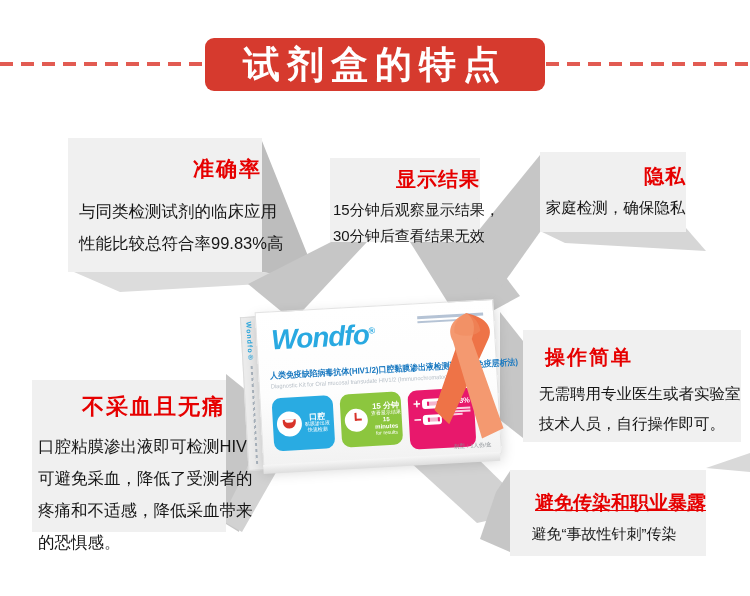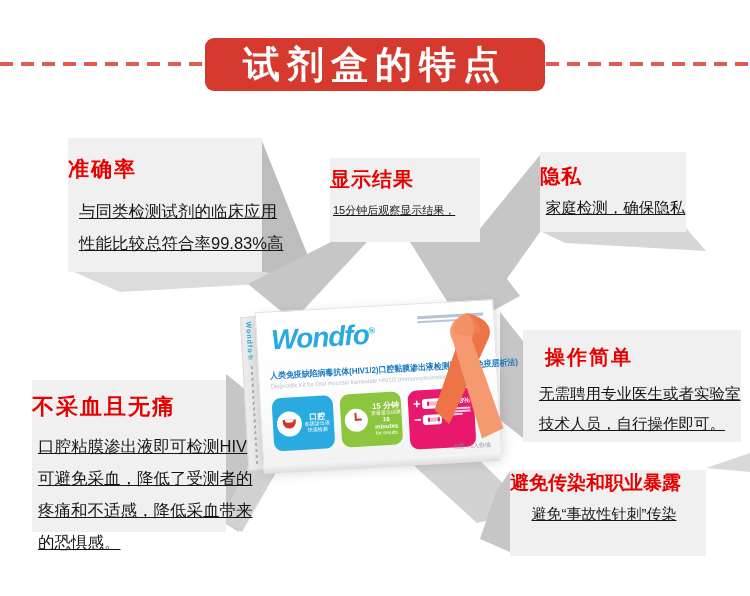--- a/index.html
+++ b/index.html
@@ -10,40 +10,40 @@
     background:repeating-linear-gradient(90deg,#e25b52 0 13px,transparent 13px 21px);}
   
   .banner{position:absolute;left:205px;top:38px;width:340px;height:53px;background:#d63a2e;
     border-radius:9px;display:flex;align-items:center;justify-content:center;}
   .banner h1{margin:0;color:#fff;font-size:37px;font-weight:bold;letter-spacing:7px;
     font-family:Liberation Serif, serif;}
   
   #wedges{position:absolute;left:0;top:0;}
   
   .fbox{position:absolute;background:#f0f0f0;color:#161616;}
-  .fbox .ftitle{color:#e60000;font-weight:bold;text-align:left;
+  .fbox .ftitle{color:#e60000;font-weight:bold;text-align:right;
     font-family:"Liberation Serif","DejaVu Serif",serif;}
-  .fbox .fline{white-space:nowrap;text-decoration:underline;}
+  .fbox .fline{white-space:nowrap;}
   #box-accuracy{left:68px;top:138px;width:194px;height:134px;}
   #box-accuracy .ftitle{font-size:21px;padding-top:17px;letter-spacing:2px;}
   #box-accuracy .fbody{font-size:16.5px;line-height:32px;padding:12px 0 0 11px;}
   #box-result{left:330px;top:158px;width:150px;height:84px;}
   #box-result .ftitle{font-size:20px;padding-top:8px;letter-spacing:1px;}
-  #box-result .fbody{font-size:11px;line-height:26px;padding:4px 16px 0 3px;}
+  #box-result .fbody{font-size:15px;line-height:26px;padding:4px 16px 0 3px;}
   #box-privacy{left:540px;top:152px;width:146px;height:80px;}
   #box-privacy .ftitle{font-size:20px;padding-top:11px;letter-spacing:1px;}
   #box-privacy .fbody{font-size:15.5px;line-height:24px;padding:6px 0 0 5px;}
   #box-painless{left:32px;top:380px;width:194px;height:152px;}
   #box-painless .ftitle{font-size:22px;padding-top:12px;letter-spacing:2px;}
   #box-painless .fbody{font-size:16.5px;line-height:32px;padding:8px 0 0 6px;}
   #box-easy{left:523px;top:330px;width:218px;height:112px;}
   #box-easy .ftitle{font-size:20px;padding-top:14px;text-align:left;padding-left:22px;letter-spacing:2px;}
   #box-easy .fbody{font-size:15.5px;line-height:30px;padding:8px 0 0 16px;}
   #box-avoid{left:510px;top:470px;width:196px;height:86px;}
-  #box-avoid .ftitle{font-size:19px;padding-top:0;letter-spacing:0px;}
+  #box-avoid .ftitle{font-size:19px;padding-top:20px;letter-spacing:0px;text-decoration:underline;}
   #box-avoid .fbody{font-size:15px;line-height:24px;padding:6px 8px 0 0;text-align:center;}
   
   #product{position:absolute;left:244px;top:301px;width:252px;height:172px;
     transform:rotate(-3.2deg);transform-origin:50% 50%;}
   #prod-side{position:absolute;left:0;top:9px;width:15px;height:152px;background:#ececec;
     border:1px solid #dcdcdc;border-right:none;display:flex;flex-direction:column;align-items:center;}
   #prod-side .vtext{writing-mode:vertical-rl;font-size:7px;font-weight:bold;color:#2aa9e0;
     letter-spacing:1px;margin-top:4px;}
   #prod-side .vdots{flex:1;width:2px;margin:4px 0;
     background:repeating-linear-gradient(180deg,#aab4be 0 3px,transparent 3px 6px);}
@@ -121,20 +121,21 @@
     <div class="fbody">
       <div class="fline">与同类检测试剂的临床应用</div>
       <div class="fline">性能比较总符合率99.83%高</div>
     </div>
   </div>
 
   <div class="fbox" id="box-result">
     <div class="ftitle">显示结果</div>
     <div class="fbody">
       <div class="fline">15分钟后观察显示结果，</div>
+      <div class="fline">30分钟后查看结果无效</div>
     </div>
   </div>
 
   <div class="fbox" id="box-privacy">
     <div class="ftitle">隐私</div>
     <div class="fbody" style="text-align:center;">
       <div class="fline">家庭检测，确保隐私</div>
     </div>
   </div>
 

